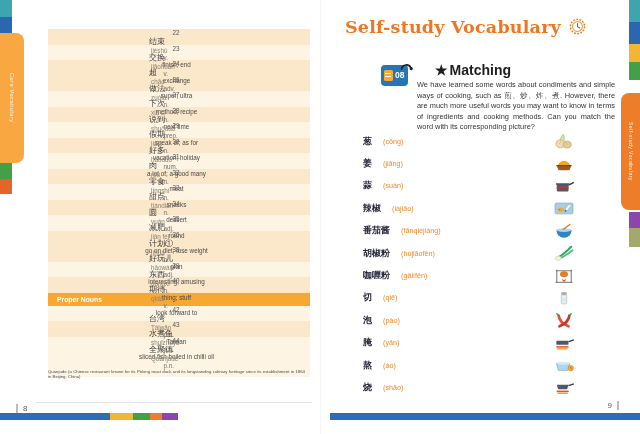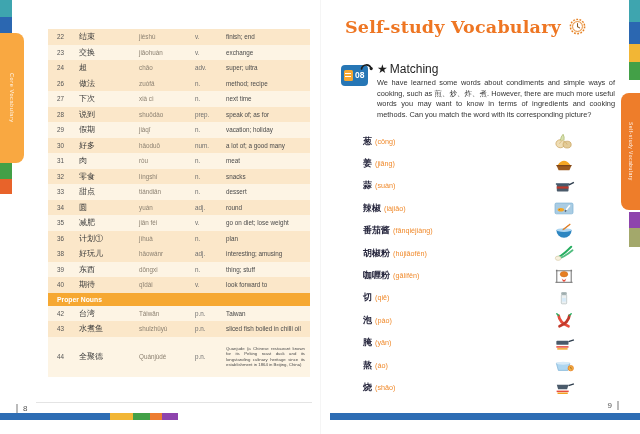--- a/index.html
+++ b/index.html
@@ -12,21 +12,21 @@
   .ltab{position:absolute;left:0;width:12px;}
   .lt1{top:0;height:17px;background:#3EA5AF;}
   .lt2{top:17px;height:16px;background:#2B67B1;}
   .lt-orange{position:absolute;left:0;top:33px;width:24px;height:130px;background:#F9A841;border-radius:0 8px 8px 0;display:flex;align-items:center;justify-content:center;}
   .lt-orange span{writing-mode:vertical-rl;font-size:5.5px;color:rgba(255,255,255,0.92);letter-spacing:0.6px;}
   .lt3{top:163px;height:16px;background:#43A047;}
   .lt4{top:179px;height:15px;background:#E8632A;}
 
   
   .vtable{position:absolute;left:48px;top:29px;width:262px;}
-  .vrow{display:flex;align-items:center;height:15.5px;font-size:6.3px;color:#4a4a4a;}
+  .vrow{display:flex;align-items:center;height:15.5px;font-size:6.3px;color:#4a4a4a;flex-direction:column;}
   .tone-a{background:#FBE7C9;}
   .tone-b{background:#FDF4E4;}
   .c-num{width:22px;padding-left:9px;color:#555;flex:none;}
   .c-hanzi{width:60px;font-family:"DejaVu Serif","Liberation Serif",serif;font-size:8px;color:#3a3a3a;flex:none;}
   .c-pinyin{width:56px;color:#8D8272;flex:none;}
   .c-pos{width:31px;color:#6f6f6f;flex:none;}
   .c-mean{flex:1;padding-right:5px;color:#4a4a4a;}
   .pn-head{height:13px;background:#F6A832;color:#fff;font-weight:bold;font-size:6.8px;display:flex;align-items:center;padding-left:9px;}
   .vrow.tall{height:40px;}
   .vrow.tall .c-mean{font-size:4.3px;line-height:5.2px;text-align:justify;}
@@ -39,35 +39,35 @@
   .seg-blue{width:110px;background:#2E6DB4;}
   .seg-yellow{width:23px;background:#F2B635;}
   .seg-green{width:17px;background:#43A047;}
   .seg-orange{width:12px;background:#ED7D31;}
   .seg-purple{width:16px;background:#8E44AD;}
 
   
   .title{position:absolute;left:24px;top:16px;display:flex;align-items:center;gap:6px;}
   .title h1{margin:0;font-family:"DejaVu Serif","Liberation Serif",serif;font-weight:bold;font-size:17.5px;color:#EE7623;letter-spacing:0.2px;}
   .activity{position:absolute;left:20px;top:62px;width:274px;display:flex;gap:9px;}
-  .audio-badge{position:relative;width:27px;height:21px;background:#2676B5;border-radius:4px;flex:none;margin-top:3px;}
+  .audio-badge{position:relative;width:27px;height:21px;background:#2676B5;border-radius:4px;flex:none;margin-top:3px;margin-left:40px;}
   .ab-book{position:absolute;left:2.5px;top:5px;width:9px;height:11px;background:#F6A832;border-radius:1.5px;}
   .ab-book i{position:absolute;left:1.5px;right:1.5px;height:1px;background:#fff;display:block;}
   .ab-book i:nth-child(1){top:3px;} .ab-book i:nth-child(2){top:6px;}
   .ab-num{position:absolute;right:3.5px;top:5px;font-size:8.5px;font-weight:bold;color:#fff;}
   .ab-phones{position:absolute;right:-5px;top:-5px;}
   .act-text{flex:1;}
-  .act-head{font-size:12px;font-weight:normal;color:#1e1e1e;}
+  .act-head{font-size:14px;font-weight:bold;color:#1e1e1e;margin-left:18px;}
   .act-head .star{margin-right:2px;}
   .act-para{font-size:7.4px;line-height:10.5px;color:#333;text-align:justify;margin-top:2px;}
 
   .word-list{position:absolute;left:42px;top:130px;width:150px;}
   .wrow{height:22.4px;display:flex;align-items:center;}
   .w-hanzi{font-family:"DejaVu Serif","Liberation Serif",serif;font-weight:bold;font-size:9px;color:#26263D;}
-  .w-pinyin{font-size:7.2px;color:#F08A2C;margin-left:3px;}
+  .w-pinyin{font-size:7.2px;color:#F08A2C;margin-left:11px;}
   .picture-list{position:absolute;left:222px;top:130px;width:42px;}
   .prow{height:22.4px;display:flex;align-items:center;justify-content:center;}
 
   
   .rtab{position:absolute;right:0;width:12px;}
   .rt1{top:0;height:22px;background:#3EA5AF;}
   .rt2{top:22px;height:22px;background:#2B67B1;}
   .rt3{top:44px;height:18px;background:#F2B635;}
   .rt4{top:62px;height:18px;background:#43A047;}
   .rt-orange{position:absolute;right:0;top:93px;width:20px;height:117px;background:#EE7D2A;border-radius:8px 0 0 8px;display:flex;align-items:center;justify-content:center;}

